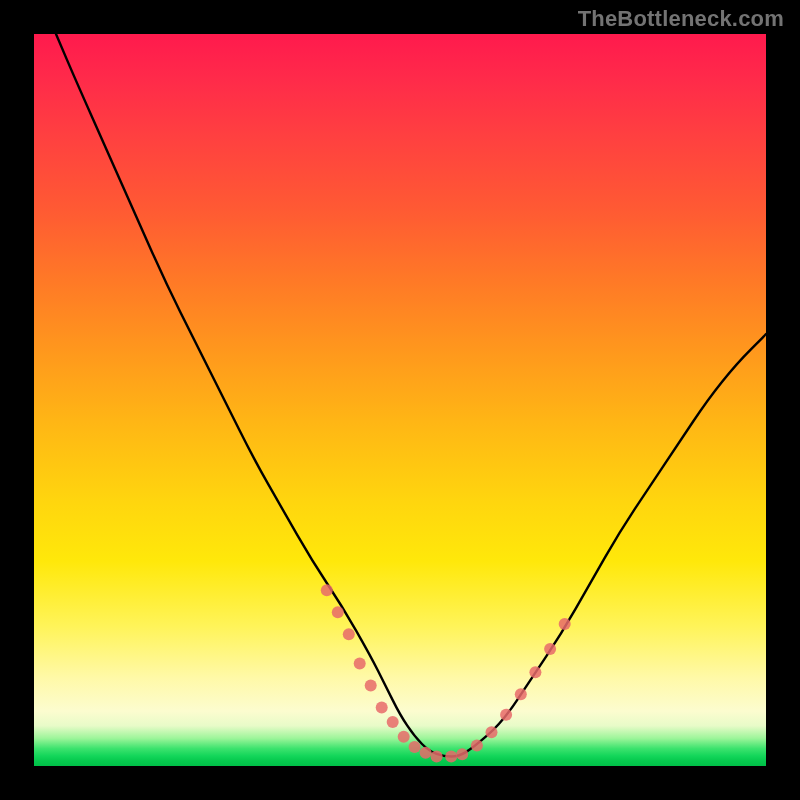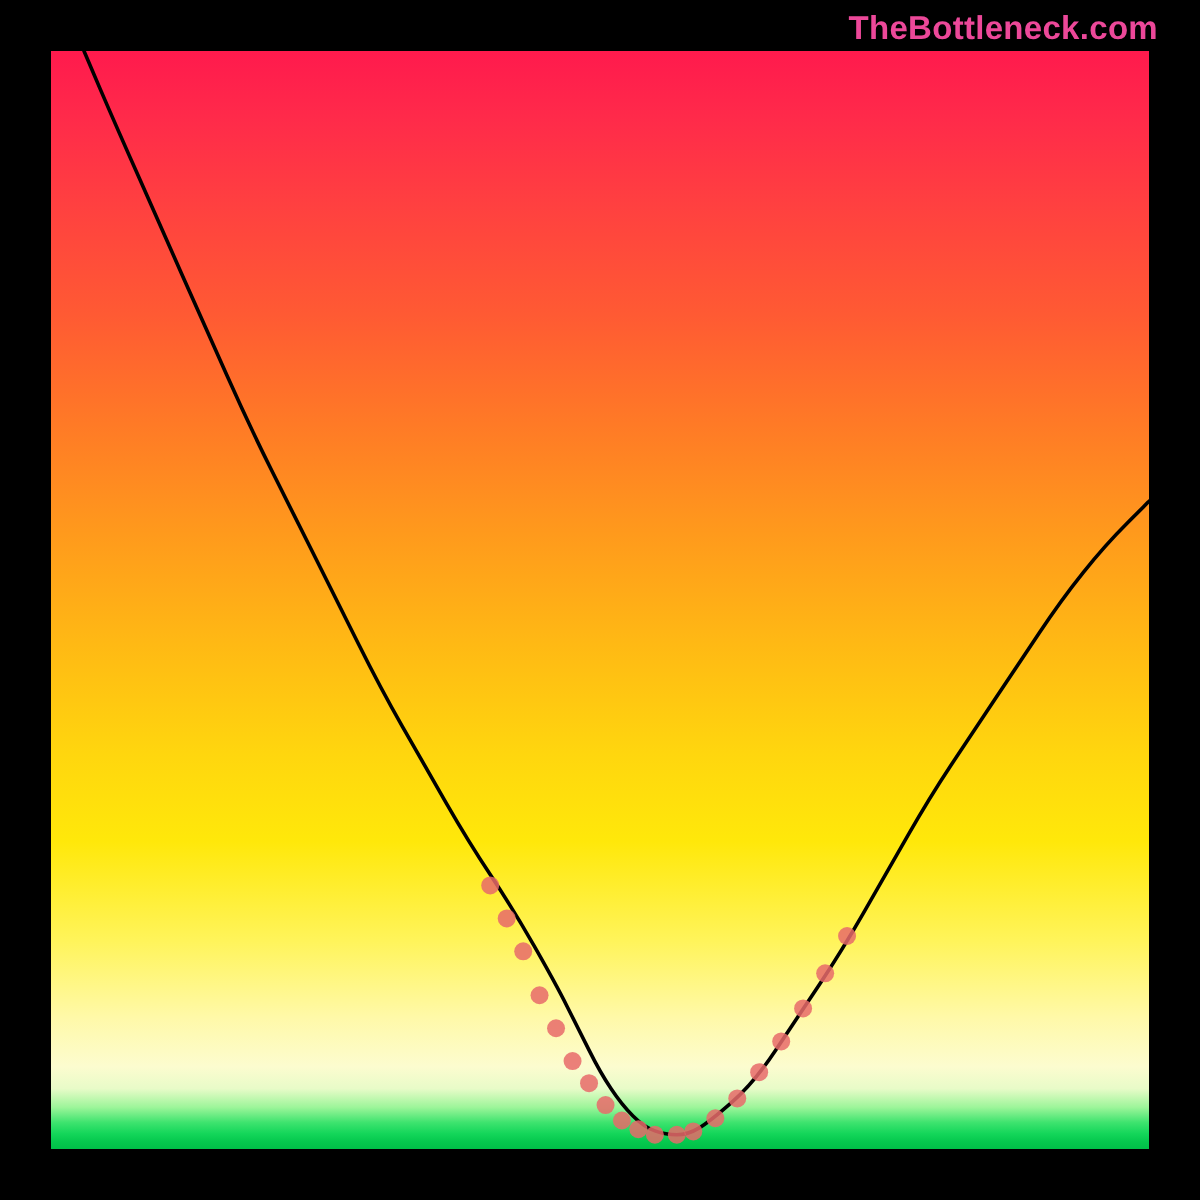--- a/index.html
+++ b/index.html
@@ -50,22 +50,22 @@
     position: absolute;
     left: 34px;
     top: 34px;
     width: 732px;
     height: 732px;
     pointer-events: none;
   }
   .watermark {
     position: absolute;
     top: 6px;
-    right: 28px;
-    color: #ec4899;
+    right: 16px;
+    color: #737373;
     font-size: 22px;
     font-weight: 600;
     letter-spacing: 0.2px;
     user-select: none;
   }
   
   .right-mask {
     position: absolute;
     right: 0;
     top: 0;

